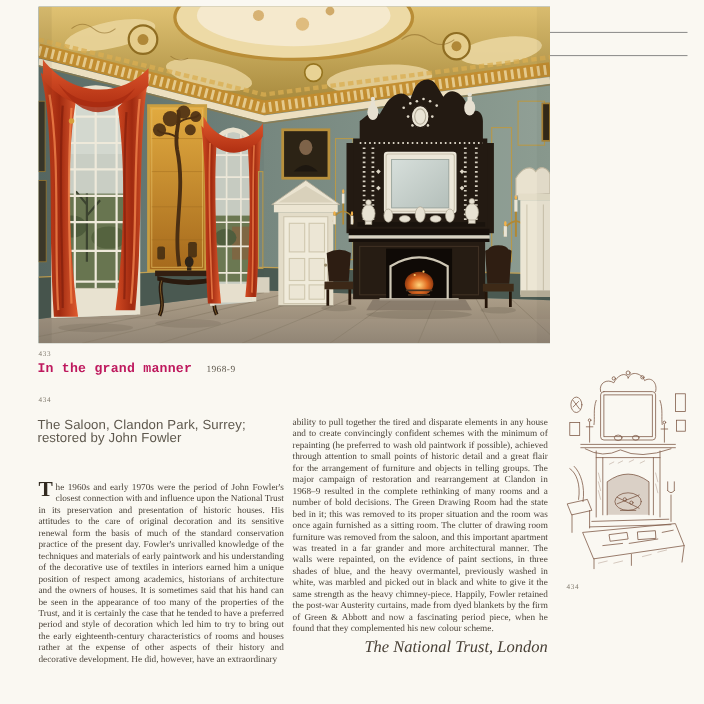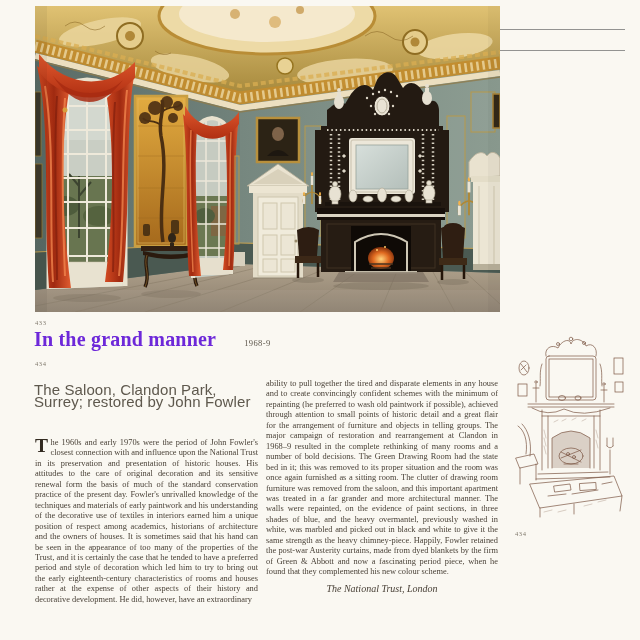--- a/index.html
+++ b/index.html
@@ -18,43 +18,43 @@
   #rule2{left:500px;top:50px;width:125px;}
   .fignum{
     position:absolute;font-family:"Liberation Serif",serif;
     font-size:6.5px;color:#837c70;letter-spacing:.6px;
   }
   #fig-photo{left:35px;top:319px;}
   #fig-caption{left:35px;top:360px;}
   #fig-sketch{left:515px;top:530px;}
   .title-row{position:absolute;left:34px;top:328px;display:flex;align-items:baseline;}
   .title{
-    font-family:Liberation Serif, serif;font-weight:bold;
-    font-size:20px;color:#6d28d9;letter-spacing:.2px;margin:0;
+    font-family:Liberation Mono, monospace;font-weight:bold;
+    font-size:12px;color:#be185d;letter-spacing:.2px;margin:0;
   }
   .date{
     font-family:"Liberation Serif",serif;font-size:8.5px;color:#5d564b;
-    margin-left:28px;letter-spacing:.4px;
+    margin-left:13px;letter-spacing:.4px;
   }
   .caption{
     position:absolute;left:34px;top:369px;width:218px;
-    font-size:15px;line-height:11.5px;color:#5e584d;letter-spacing:.1px;
+    font-size:12px;line-height:11.5px;color:#5e584d;letter-spacing:.1px;
   }
   .col{
     position:absolute;
     font-family:"Liberation Serif",serif;font-size:8.4px;line-height:10.45px;
     color:#473f35;text-align:justify;margin-top:43px;
   }
   #col-left{left:35px;top:395px;width:223px;}
   #col-right{left:266px;top:336px;width:232px;}
   .dropcap{
     float:left;font-family:"Liberation Serif",serif;font-weight:bold;
     font-size:19.5px;line-height:16px;color:#322a20;padding-right:2.5px;
   }
-  .credit{font-style:italic;margin:6px 0 0 0;font-size:10px;text-align:center;}
+  .credit{font-style:italic;margin:6px 0 0 0;font-size:15px;text-align:right;}
   .sketch{
     position:absolute;left:514px;top:334px;width:112px;height:190px;margin:0;
   }
 </style>
 </head>
 <body>
 
 <figure class="photo">
 <svg width="465" height="306" viewBox="0 0 465 306" xmlns="http://www.w3.org/2000/svg">
   <defs>

